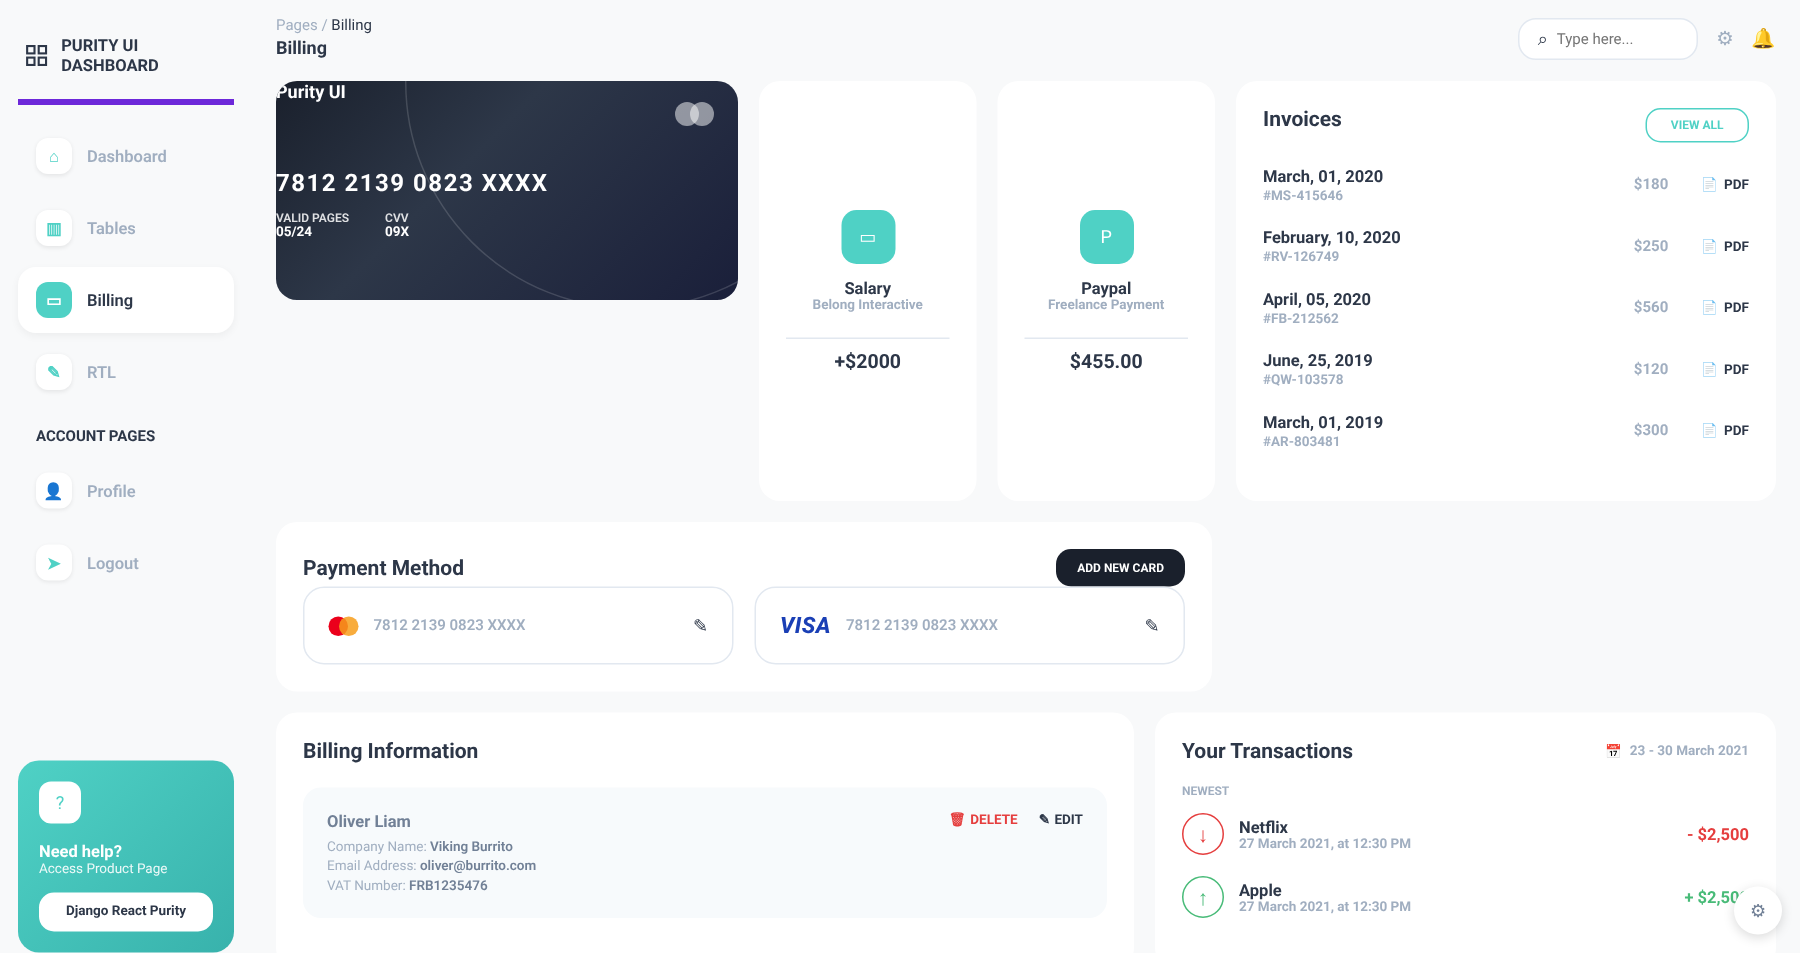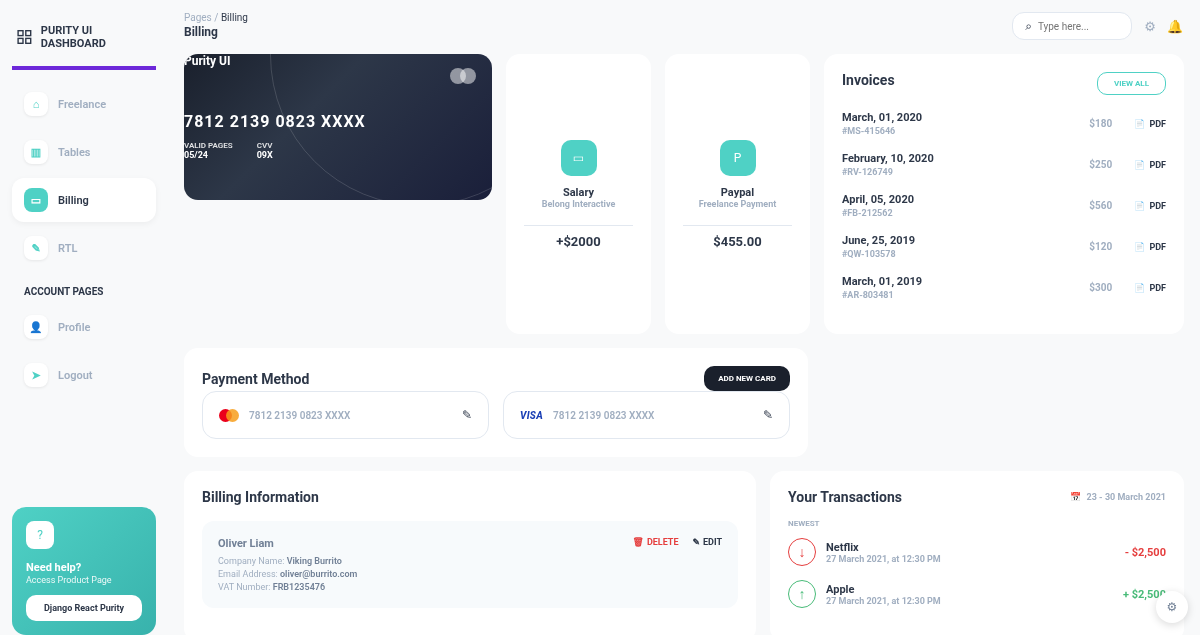--- a/index.html
+++ b/index.html
@@ -58,21 +58,21 @@
 .payment-method{background:#fff;border-radius:14px;padding:18px;flex:1}
 .pm-head{display:flex;justify-content:space-between;align-items:center;}
 .dark-btn{background:#1a202c;color:#fff;border:none;border-radius:10px;padding:8px 14px;font-size:8px;font-weight:700;cursor:pointer}
 .cards-row{display:flex;gap:14px}
 .card-slot{flex:1;border:1px solid #e2e8f0;border-radius:14px;padding:16px;display:flex;align-items:center;justify-content:space-between}
 .card-left{display:flex;align-items:center;gap:10px}
 .mc{width:20px;height:13px;position:relative}
 .mc::before,.mc::after{content:"";position:absolute;width:13px;height:13px;border-radius:50%}
 .mc::before{background:#eb001b;left:0}
 .mc::after{background:#f79e1b;left:7px;opacity:0.85}
-.visa{font-size:10px;font-weight:800;color:#1a3fb5;font-style:italic;letter-spacing:0.3px}
+.visa{font-size:15px;font-weight:800;color:#1a3fb5;font-style:italic;letter-spacing:0.3px}
 .card-num{font-size:10px;font-weight:600;color:#a0aec0}
 .edit-icon{color:#2d3748;cursor:pointer}
 .row2{display:flex;gap:14px}
 .billing-info{background:#fff;border-radius:14px;padding:18px;width:572px}
 .billing-block{background:#f7fafc;border-radius:12px;padding:16px;margin-bottom:16px}
 .bb-head{display:flex;justify-content:space-between;align-items:flex-start;margin-bottom:6px}
 .bb-name{font-size:11px;font-weight:700;color:#718096}
 .bb-actions{display:flex;gap:14px}
 .bb-del{color:#e53e3e;font-size:9px;font-weight:700;cursor:pointer;display:flex;align-items:center;gap:3px}
 .bb-edit{color:#2d3748;font-size:9px;font-weight:700;cursor:pointer;display:flex;align-items:center;gap:3px}
@@ -103,21 +103,21 @@
       <svg class="logo-icon" viewBox="0 0 24 24" fill="none" stroke="#2d3748" stroke-width="2">
           <rect x="3" y="3" width="7" height="7"></rect>
           <rect x="14" y="3" width="7" height="7"></rect>
           <rect x="3" y="14" width="7" height="7"></rect>
           <rect x="14" y="14" width="7" height="7"></rect>
         </svg>
       <span>PURITY UI DASHBOARD</span>
     </div>
     <div class="nav-item">
         <div class="nav-icon">⌂</div>
-        <span>Freelance</span>
+        <span>Dashboard</span>
       </div>
     <div class="nav-item">
         <div class="nav-icon">▥</div>
         <span>Tables</span>
       </div>
     <div class="nav-item active">
         <div class="nav-icon">▭</div>
         <span>Billing</span>
       </div>
     <div class="nav-item">

